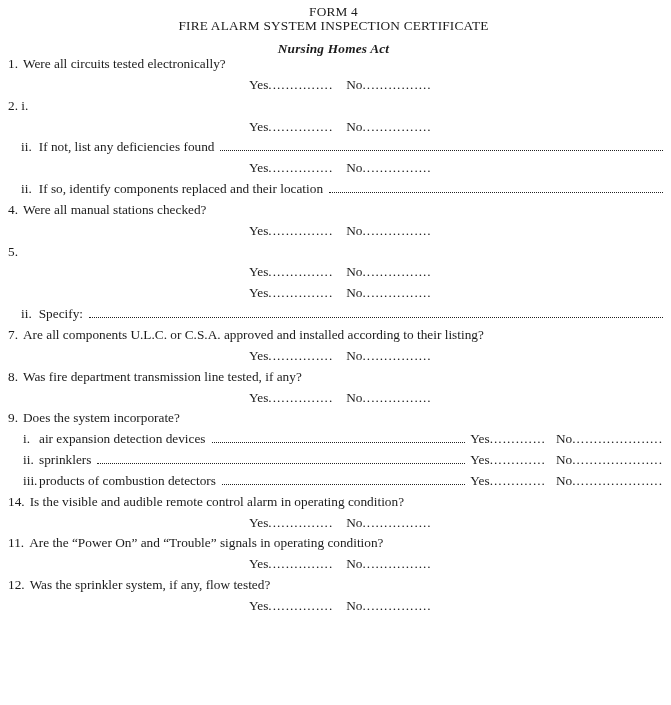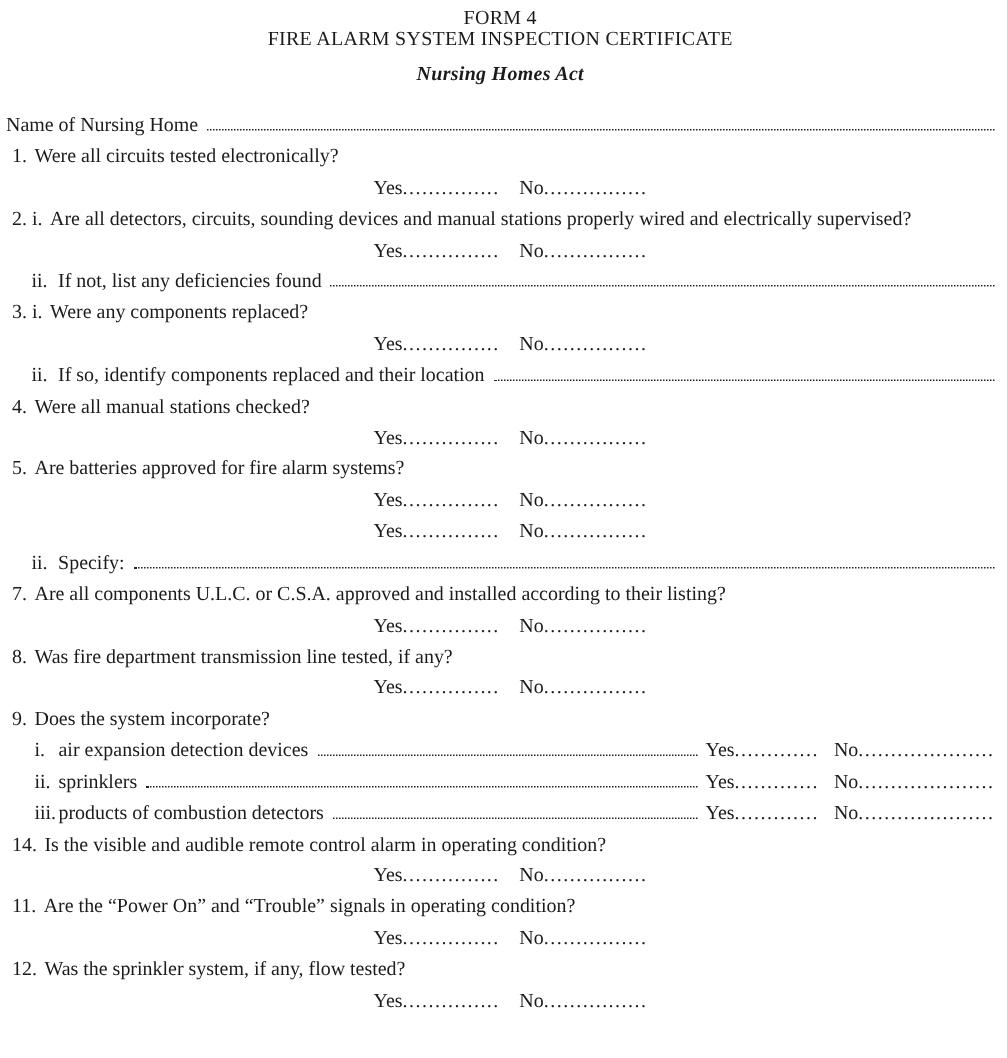--- a/index.html
+++ b/index.html
@@ -51,52 +51,43 @@
 </style>
 </head>
 <body>
 
 <div class="page">
 
   <div class="hdr">FORM 4</div>
   <div class="hdr">FIRE ALARM SYSTEM INSPECTION CERTIFICATE</div>
   <div class="hdr hdr-act">Nursing Homes Act</div>
 
-  <div class="line name-line">
-    <span>Name of Nursing Home</span>
-    <span class="leader"></span>
-  </div>
 
   <div class="line q-line">
     <span class="q-num">1.</span>
     <span>Were all circuits tested electronically?</span>
   </div>
   <div class="line ans-line">
     <span class="yn-field"><span>Yes</span><span class="dots dY"></span></span>
     <span class="yn-field no-center"><span>No</span><span class="dots dN"></span></span>
   </div>
 
   <div class="line q-line">
     <span class="q-num">2. i.</span>
-    <span>Are all detectors, circuits, sounding devices and manual stations properly wired and electrically supervised?</span>
   </div>
   <div class="line ans-line">
     <span class="yn-field"><span>Yes</span><span class="dots dY"></span></span>
     <span class="yn-field no-center"><span>No</span><span class="dots dN"></span></span>
   </div>
   <div class="line sub-line">
     <span class="sub-roman">ii.</span>
     <span>If not, list any deficiencies found</span>
     <span class="leader"></span>
   </div>
 
-  <div class="line q-line">
-    <span class="q-num">3. i.</span>
-    <span>Were any components replaced?</span>
-  </div>
   <div class="line ans-line">
     <span class="yn-field"><span>Yes</span><span class="dots dY"></span></span>
     <span class="yn-field no-center"><span>No</span><span class="dots dN"></span></span>
   </div>
   <div class="line sub-line">
     <span class="sub-roman">ii.</span>
     <span>If so, identify components replaced and their location</span>
     <span class="leader"></span>
   </div>
 
@@ -104,21 +95,20 @@
     <span class="q-num">4.</span>
     <span>Were all manual stations checked?</span>
   </div>
   <div class="line ans-line">
     <span class="yn-field"><span>Yes</span><span class="dots dY"></span></span>
     <span class="yn-field no-center"><span>No</span><span class="dots dN"></span></span>
   </div>
 
   <div class="line q-line">
     <span class="q-num">5.</span>
-    <span>Are batteries approved for fire alarm systems?</span>
   </div>
   <div class="line ans-line">
     <span class="yn-field"><span>Yes</span><span class="dots dY"></span></span>
     <span class="yn-field no-center"><span>No</span><span class="dots dN"></span></span>
   </div>
 
   <div class="line ans-line">
     <span class="yn-field"><span>Yes</span><span class="dots dY"></span></span>
     <span class="yn-field no-center"><span>No</span><span class="dots dN"></span></span>
   </div>

